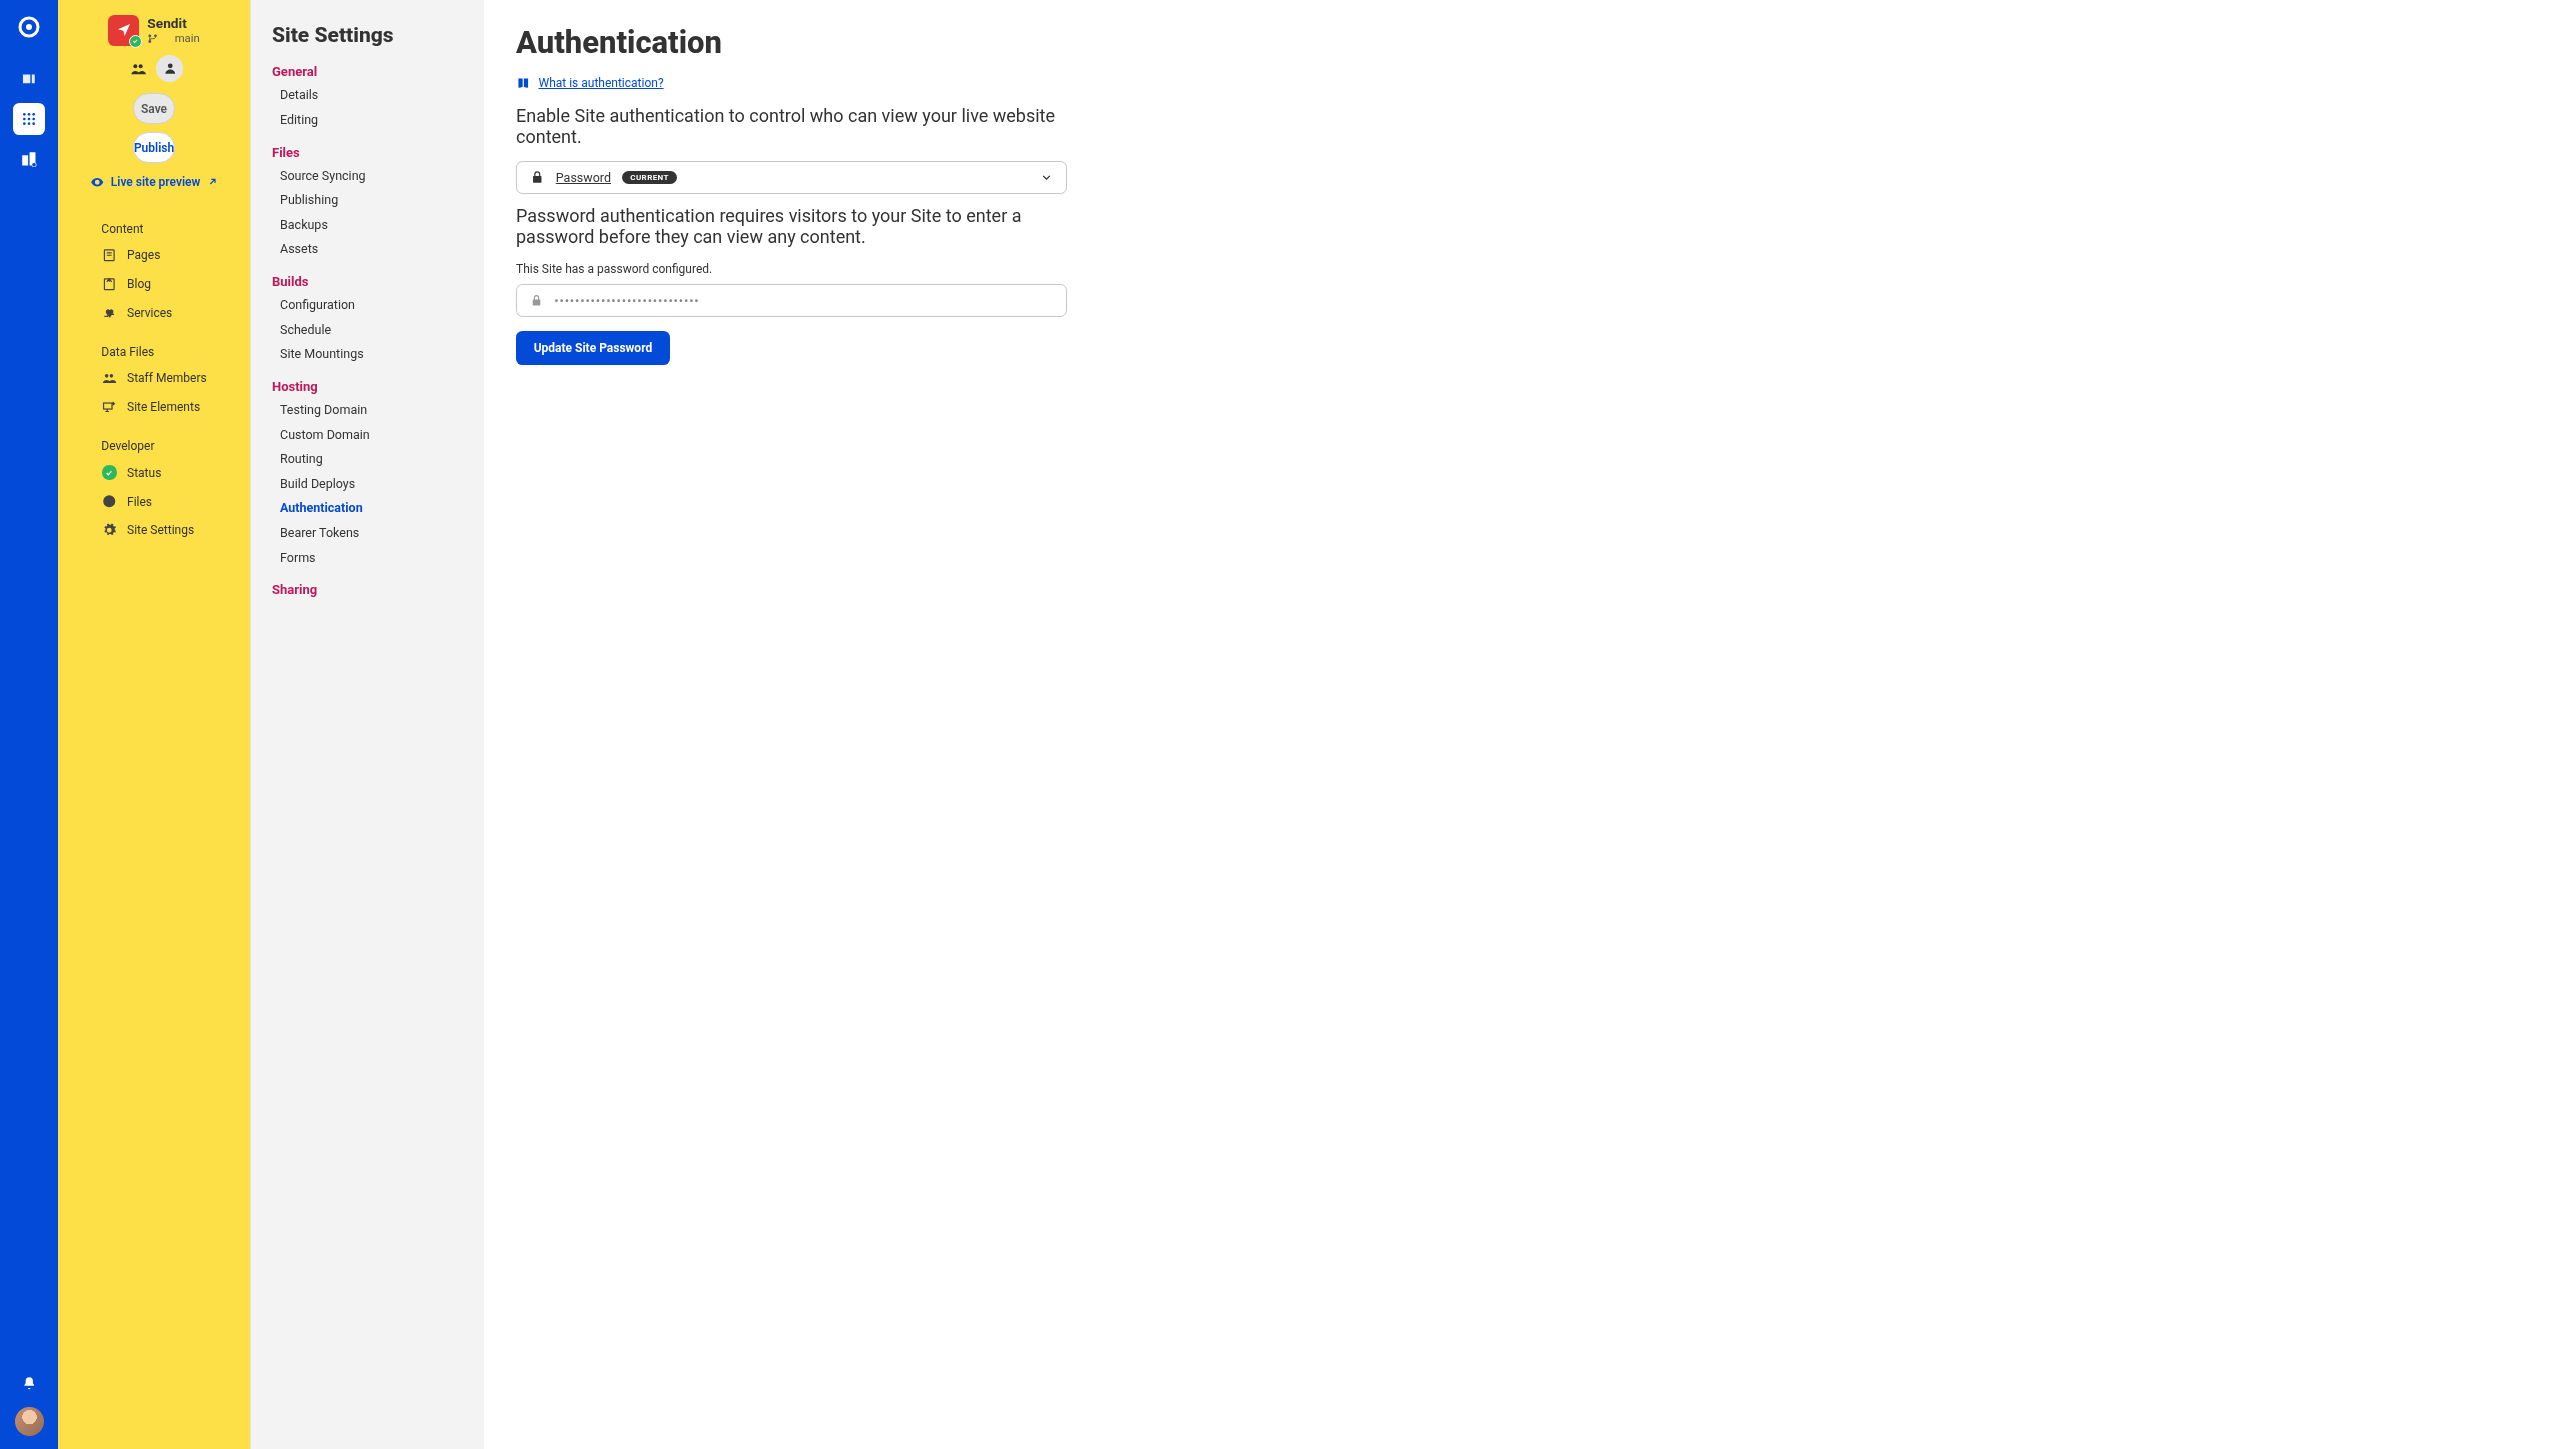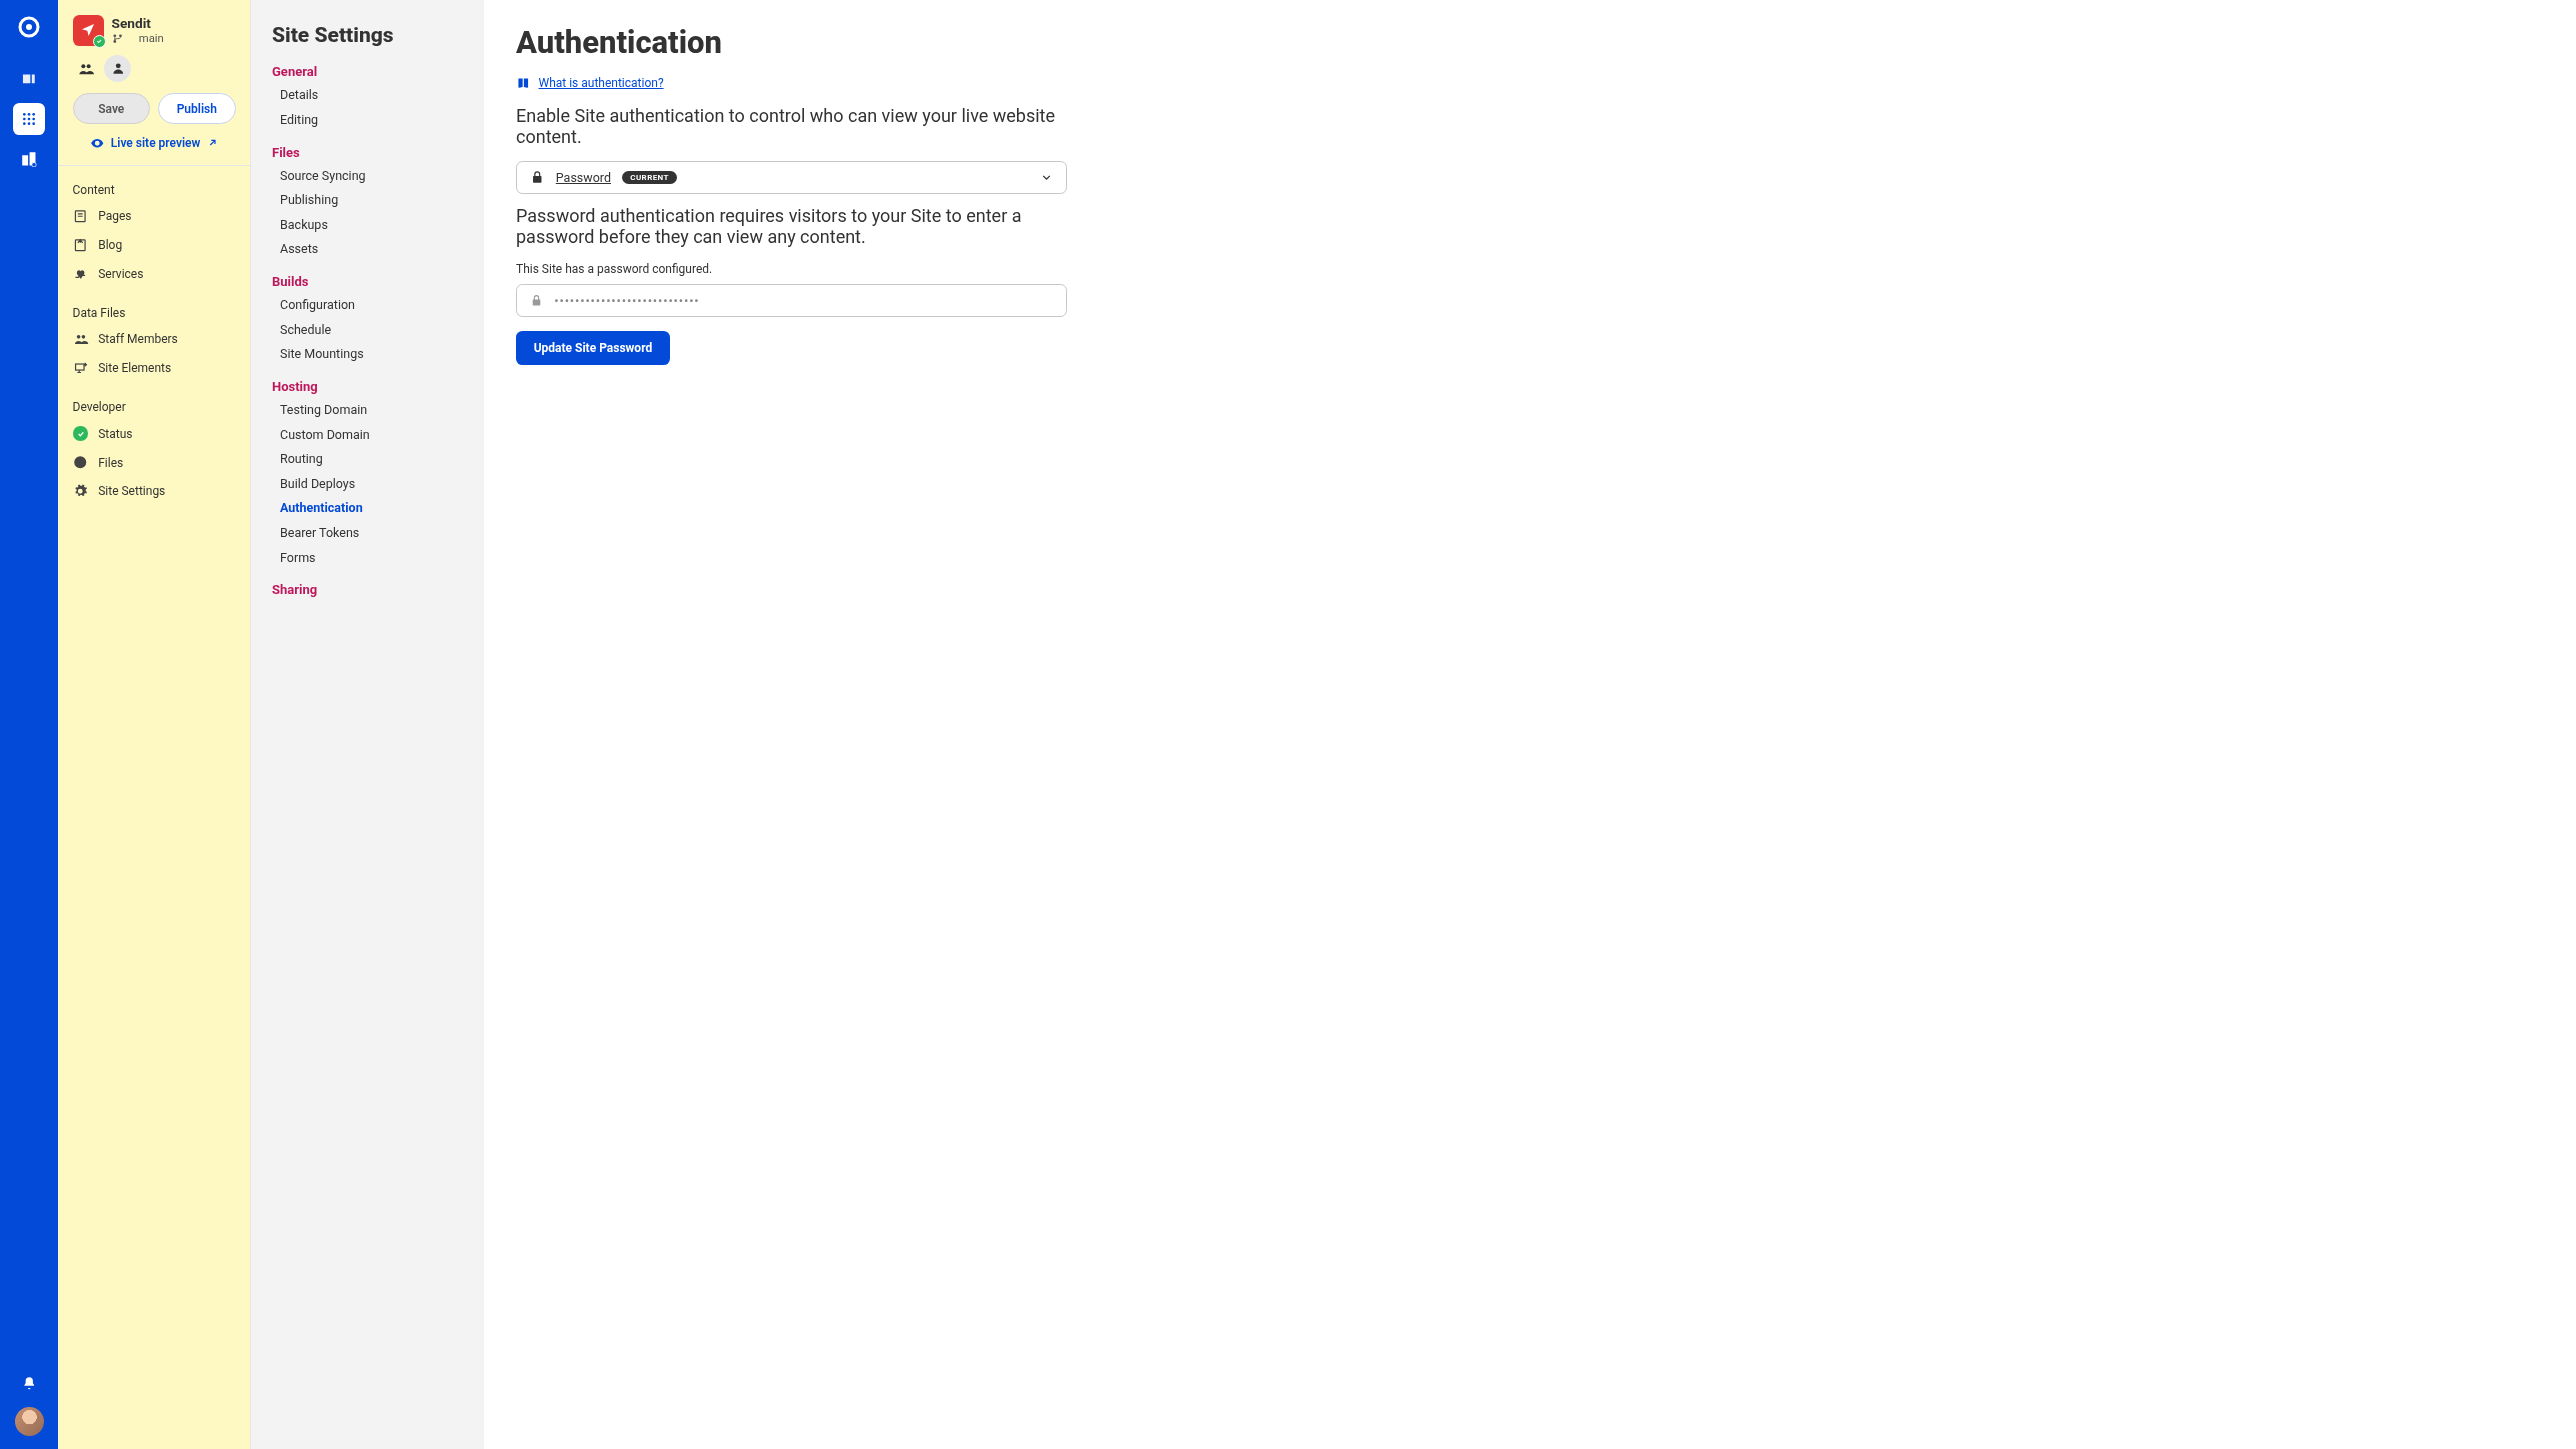--- a/index.html
+++ b/index.html
@@ -34,24 +34,25 @@
   overflow: hidden;
 }
 .rail-avatar::after {
   content:""; position:absolute; inset:0;
   background: radial-gradient(circle at 50% 35%, #f2c9a8 0%, #f2c9a8 30%, transparent 31%);
 }
 
 
 .sidebar {
   width: 193px;
-  background: #fef9c3;
+  background: #fde047;
   border-right: 0.8px solid #e5e5e5;
   display: flex; flex-direction: column;
   flex-shrink: 0;
+  align-items: center;
 }
 .project-head {
   display: flex; gap: 8px; align-items: flex-start;
   padding: 14.5px 14.5px 6.4px 14.5px;
 }
 .project-logo {
   width: 31px; height: 31px; border-radius: 6.4px;
   background: #E53935;
   display:flex; align-items:center; justify-content:center;
   position: relative;
@@ -66,21 +67,21 @@
 .project-branch { display:flex; align-items:center; gap:16px; font-size:11.3px; color:#555; margin-top:1.6px; }
 
 .team-switch { display:flex; gap:4.8px; padding: 3.2px 14.5px 11.3px 14.5px; }
 .team-btn {
   width:27px; height:27px; border-radius:50%;
   display:flex; align-items:center; justify-content:center;
   color:#333;
 }
 .team-btn.active { background:#e6e6e6; }
 
-.action-buttons { padding: 0 14.5px 4.8px; display:flex; gap:8px; }
+.action-buttons { padding: 0 14.5px 4.8px; display:flex; flex-direction:column; gap:8px; }
 .btn {
   width:100%; height:31px; border-radius:17.7px;
   display:flex; align-items:center; justify-content:center;
   font-weight:600; font-size:12px; cursor:pointer;
   border:0.8px solid #ccc; background:#fff;
 }
 .btn-save { background:#e8e8e8; border-color:#d0d0d0; color:#555; }
 .btn-publish { background:#fff; color:#034AD8; border-color:#c7d4f0; }
 
 .preview-link {

